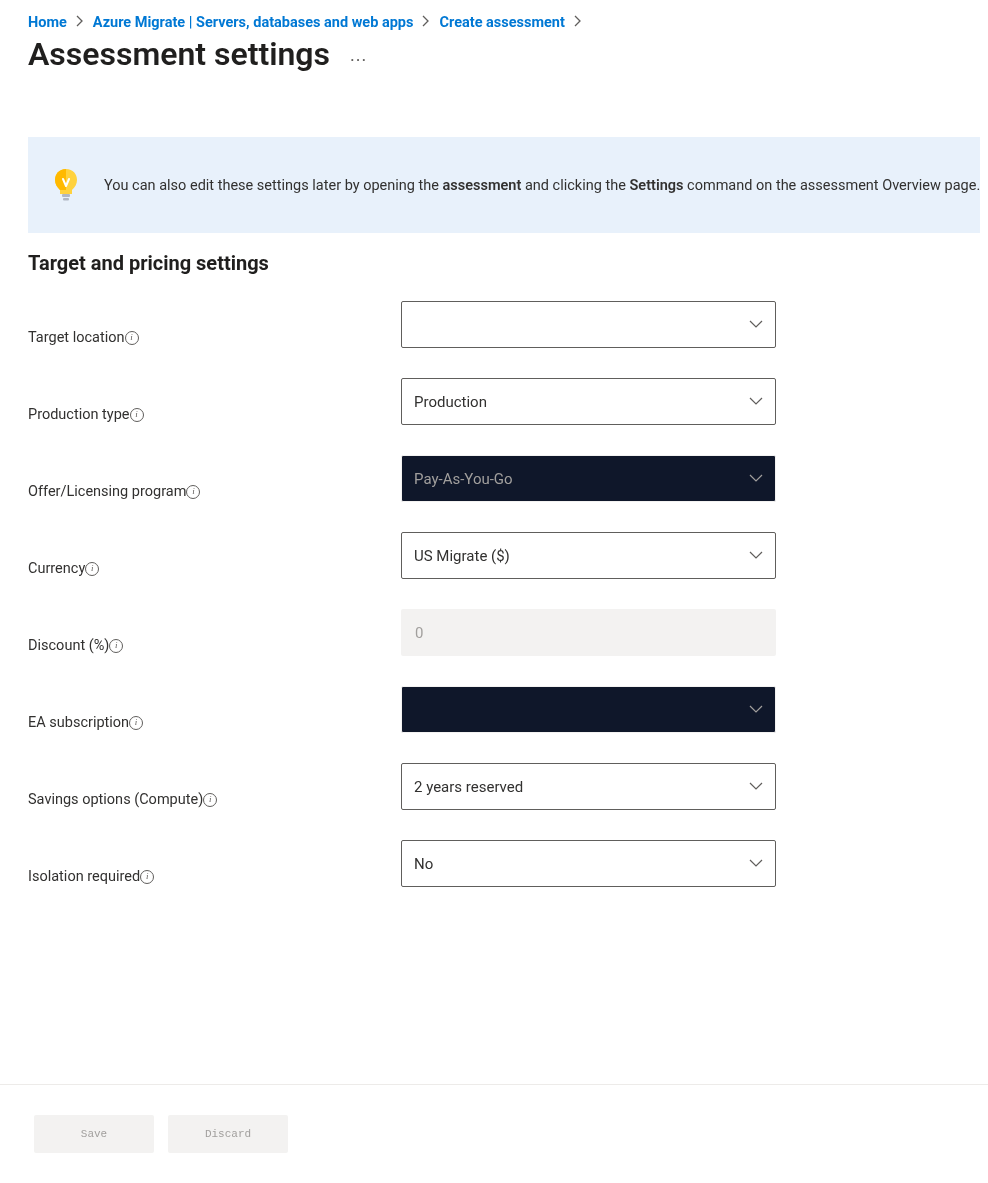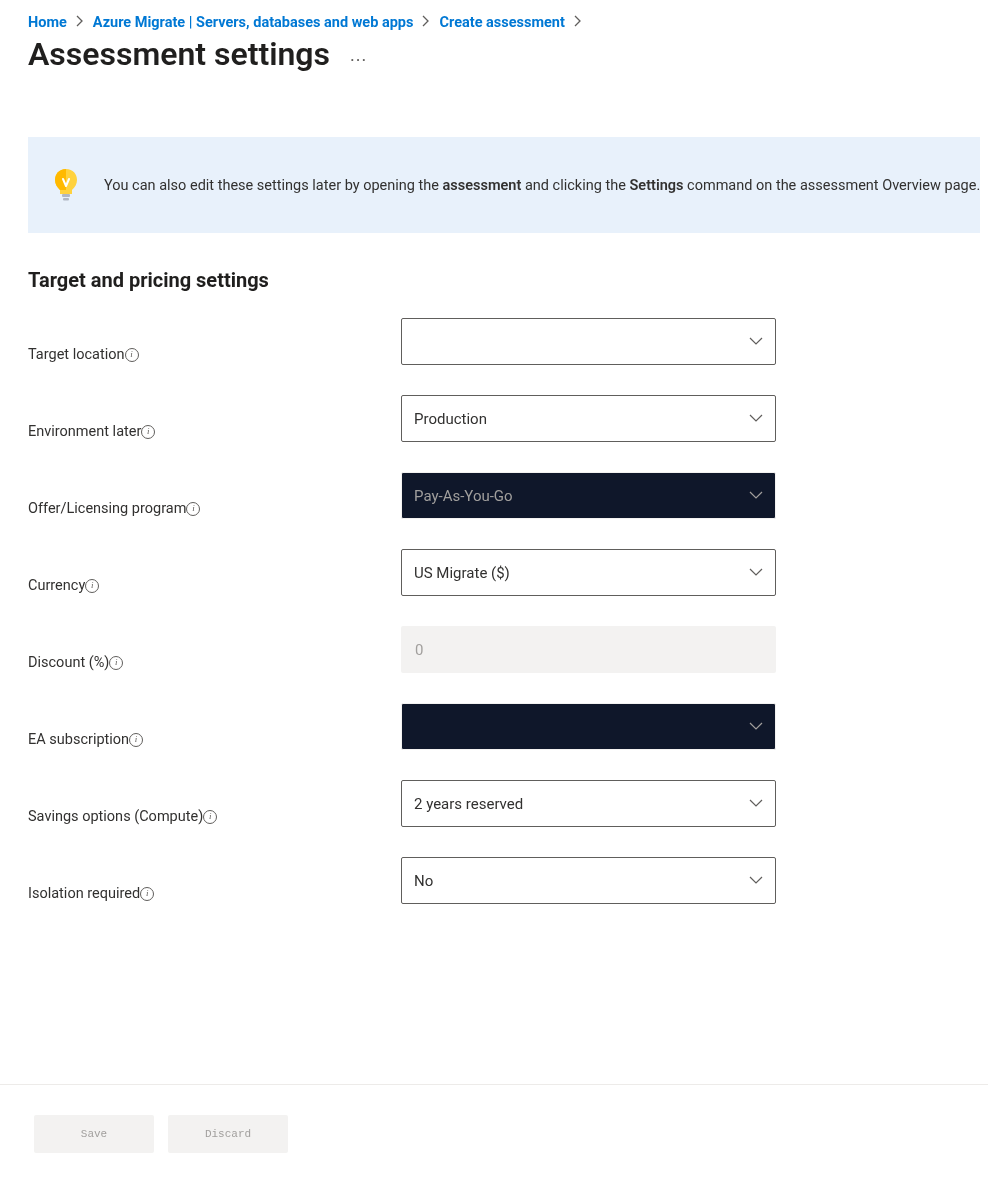--- a/index.html
+++ b/index.html
@@ -71,21 +71,21 @@
     overflow: hidden;
   }
   .bulb-icon {
     flex-shrink: 0;
     width: 28px;
     height: 36px;
   }
   .info-text b { font-weight: 600; }
 
   .section {
-    padding: 35px 28px 0 28px;
+    padding: 18px 28px 0 28px;
   }
   .section-title {
     font-size: 20px;
     font-weight: 700;
     color: #201f1e;
     margin: 0 0 26px 0;
   }
 
   .form-row {
     display: flex;
@@ -242,21 +242,21 @@
         <span></span>
         <svg class="chevron" width="14" height="9" viewBox="0 0 14 9">
             <path d="M1 1 L7 7 L13 1" fill="none" stroke="#605e5c" stroke-width="1.2"></path>
           </svg>
       </div>
     </div>
   </div>
 
   <div class="form-row">
     <div class="form-label">
-      <span>Environment later</span>
+      <span>Production type</span>
       <span class="info-icon">i</span>
     </div>
     <div class="form-control">
       <div class="select">
         <span>Production</span>
         <svg class="chevron" width="14" height="9" viewBox="0 0 14 9">
             <path d="M1 1 L7 7 L13 1" fill="none" stroke="#605e5c" stroke-width="1.2"></path>
           </svg>
       </div>
     </div>

